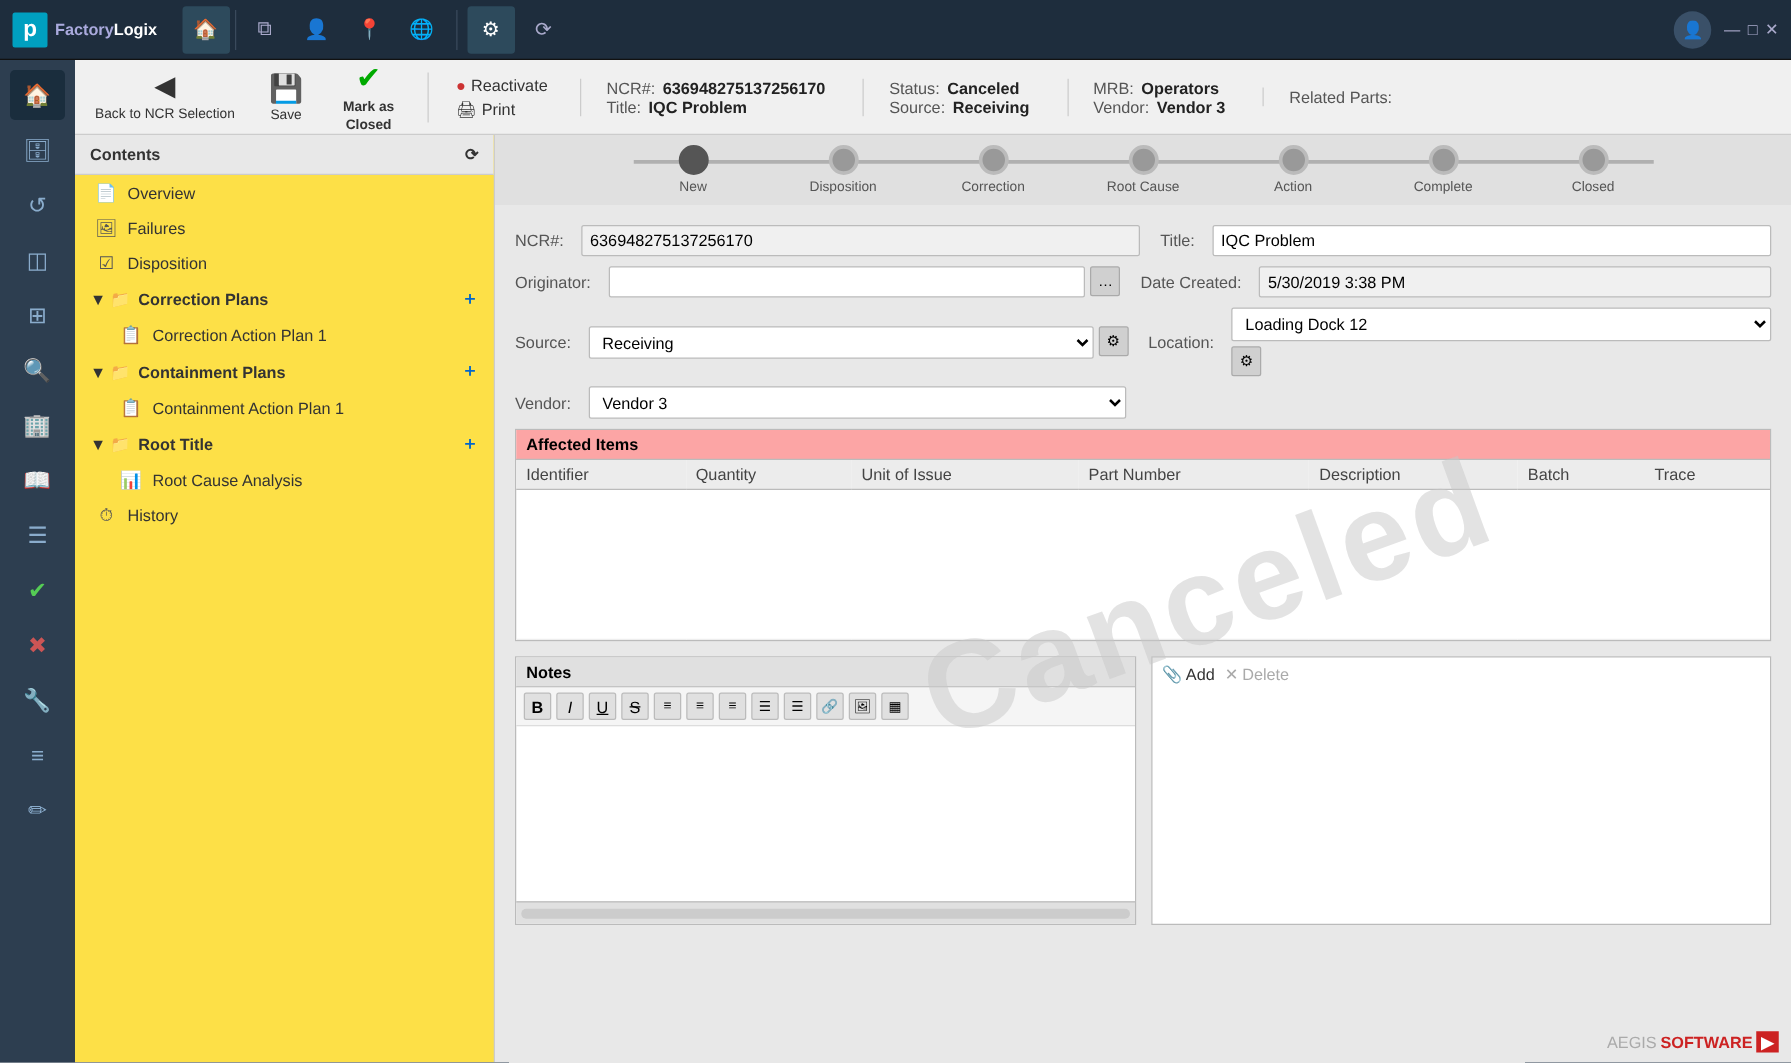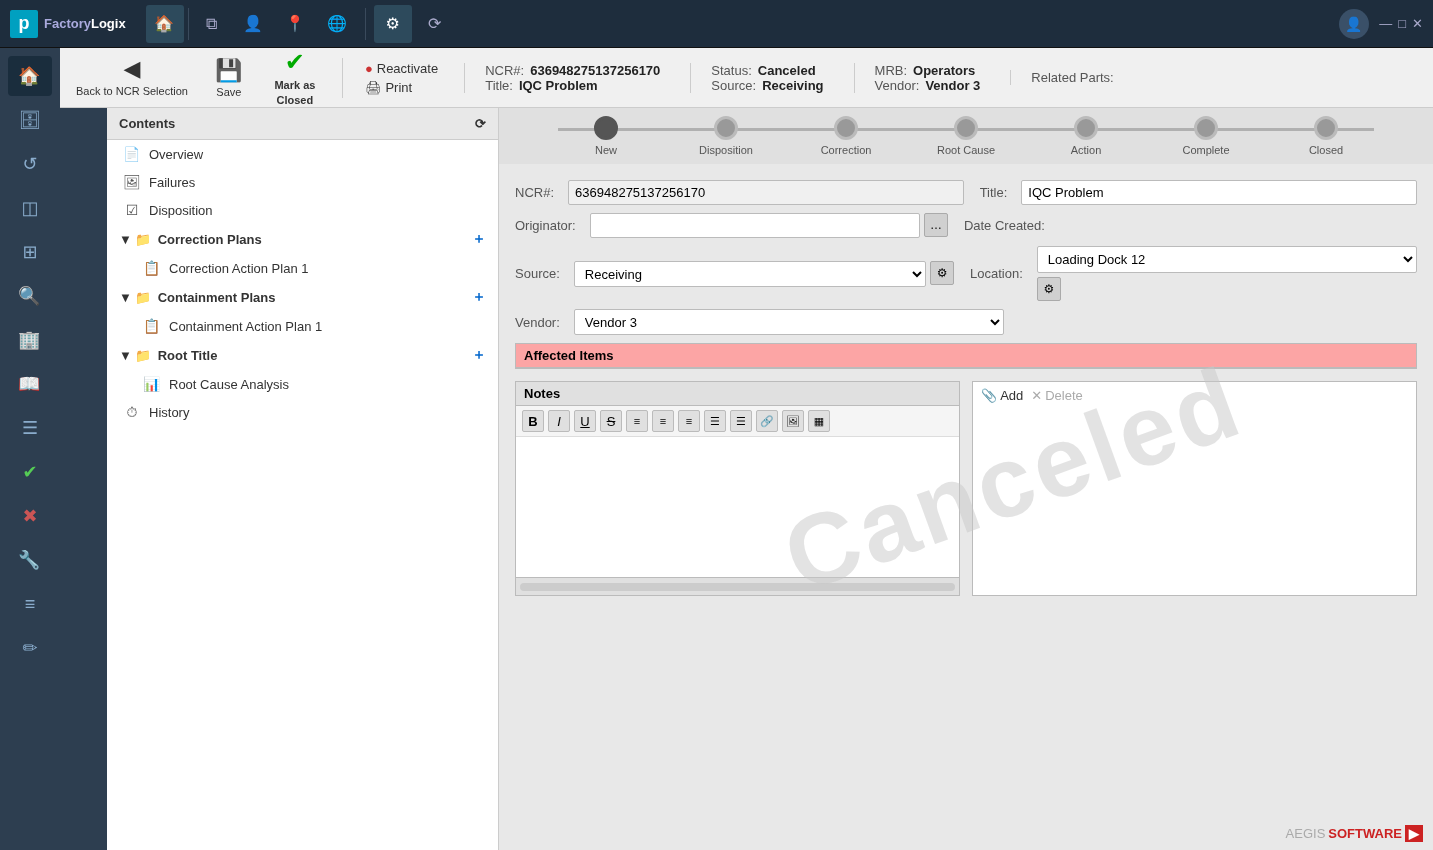--- a/index.html
+++ b/index.html
@@ -105,25 +105,24 @@
     
     .content-area {
       display: flex;
       flex: 1;
       height: 100%;
       overflow: hidden;
     }
 
     
     .left-panel {
-      width: 392px;
-      background: #ffffff;
+      width: 336px;
+      background: #fde047;
       border-right: 1px solid #ccc;
       overflow-y: auto;
-      margin-left: 47px;
     }
     .left-panel-header {
       display: flex; align-items: center; justify-content: space-between;
       padding: 8px 12px;
       background: #e8e8e8;
       border-bottom: 1px solid #ccc;
     }
     .left-panel-header span { font-weight: bold; color: #333; }
     .nav-item {
       display: flex; align-items: center; gap: 8px;
@@ -485,20 +484,21 @@
             <input class="form-input" value="IQC Problem" style="">
           </div>
 
           <div style="display:grid; grid-template-columns: auto 1fr auto 1fr; gap:8px; align-items:center; margin-bottom:8px;">
             <label class="form-label">Originator:</label>
             <div style="display:flex; gap:4px;">
               <input class="form-input" style="flex: 1 1 0%;">
               <div class="settings-btn">…</div>
             </div>
             <label class="form-label" style="margin-left:8px;">Date Created:</label>
+            <input class="form-input" readonly="" value="5/30/2019 3:38 PM" style="">
           </div>
 
           <div style="display:grid; grid-template-columns: auto 1fr auto 1fr; gap:8px; align-items:center; margin-bottom:8px;">
             <label class="form-label">Source:</label>
             <div style="display:flex; gap:4px;">
               <select class="form-select" style="flex:1;"><option>Receiving</option></select>
               <div class="settings-btn">⚙</div>
             </div>
             <label class="form-label" style="margin-left:8px;">Location:</label>
             <div style="display:flex; gap:4px;flex-direction:column;">
@@ -507,20 +507,38 @@
             </div>
           </div>
 
           <div style="display:grid; grid-template-columns: auto 1fr; gap:8px; align-items:center; margin-bottom:8px;">
             <label class="form-label">Vendor:</label>
             <select class="form-select" style="max-width:430px;"><option>Vendor 3</option></select>
           </div>
 
           <div class="affected-items">
             <div class="affected-header">Affected Items</div>
+            <table class="affected-table">
+              <thead>
+                <tr>
+                  <th>Identifier</th>
+                  <th>Quantity</th>
+                  <th>Unit of Issue</th>
+                  <th>Part Number</th>
+                  <th style="flex:1;">Description</th>
+                  <th>Batch</th>
+                  <th>Trace</th>
+                </tr>
+              </thead>
+              <tbody class="table-body">
+                <tr>
+                    <td colspan="7" style="height:120px;"></td>
+                  </tr>
+              </tbody>
+            </table>
           </div>
 
           <div class="bottom-panels">
 
             <div class="notes-panel">
               <div class="panel-header">Notes</div>
               <div class="panel-toolbar">
                 <button class="editor-btn">
                     <b>B</b>
                   </button>

